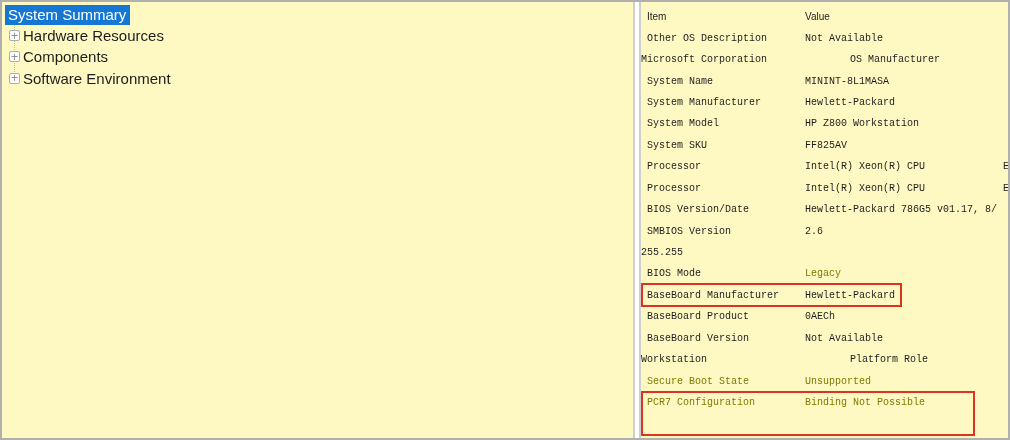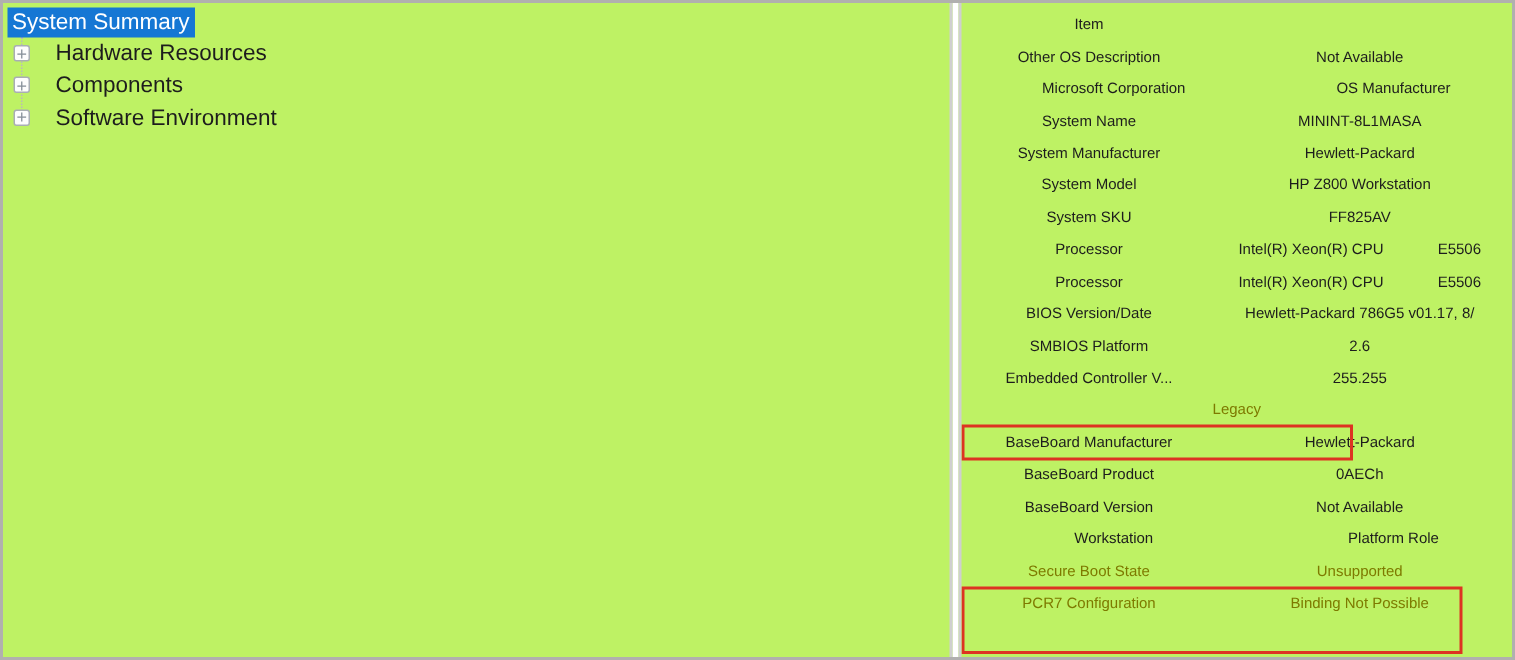--- a/index.html
+++ b/index.html
@@ -3,41 +3,40 @@
 <meta charset="utf-8">
 <style>
   html, body { margin: 0; padding: 0; background: #fff; }
   * { box-sizing: border-box; }
   body { font-family: "Liberation Sans", sans-serif; color: #1d1d1d; }
 
   .window {
     width: 1010px; height: 440px;
     border: 2px solid #b1b0af;
     display: flex;
-    background: #bef264;
+    background: #fef9c3;
     overflow: hidden;
-    text-align: center;
   }
 
   
   .tree-pane {
     width: 633px;
     border-right: 2px solid #cfcfcf;
     position: relative;
     padding: 2px 0 0 2px;
     font-size: 15px;
     flex: none;
     overflow: hidden;
   }
   .tree-connector {
     position: absolute; left: 12px; top: 22px; height: 58px; width: 0;
     border-left: 1px dotted #b9b9b9;
   }
   .tree-item { height: 21.3px; display: flex; align-items: center; position: relative; }
-  .tree-item .tlabel { margin-left: 17px; white-space: nowrap; }
+  .tree-item .tlabel { margin-left: 3px; white-space: nowrap; }
   .tree-item.selected { height: 21px; }
   .tree-item.selected .tlabel {
     margin-left: 1px;
     background: var(--selection-blue, #1577d4);
     color: #fff;
     padding: 1px 4px 2px 3px;
   }
   .expander {
     width: 11px; height: 11px; margin-left: 5px;
     border: 1px solid #a9aeb4; border-radius: 2px;
@@ -57,21 +56,21 @@
     padding-top: 4px;
     font-size: 10px;
     overflow: hidden;
   }
   .row { height: 21.45px; display: flex; align-items: center; }
   .cell { overflow: hidden; }
   .cell.item  { width: 164px; padding-left: 6px; white-space: nowrap; flex: none; }
   .cell.value { flex: 1; white-space: pre; }
   .olive { color: var(--highlight-olive, #7e7a00); }
 
-  #rows { position: relative; }
+  #rows { position: relative; font-family: Liberation Mono, monospace; }
   .red-box {
     position: absolute; left: 0;
     border: 2px solid var(--annotation-red, #dd3322);
     pointer-events: none;
   }
 </style>
 </head>
 <body>
 
 <div class="window">
@@ -99,20 +98,21 @@
     <span class="tlabel">Software Environment</span>
   </div>
 </div>
   </aside>
 
   <div class="pane-gap"></div>
 
   <section class="details-pane">
     <div class="row header">
       <div class="cell item">Item</div>
+      <div class="cell value">Value</div>
     </div>
     <div id="rows">
   <div class="row">
     <div class="cell item">Other OS Description</div>
     <div class="cell value">Not Available</div>
   </div>
 
   <div class="row">
     <div class="cell value">Microsoft Corporation</div>
     <div class="cell item">OS Manufacturer</div>
@@ -148,30 +148,30 @@
     <div class="cell item">Processor</div>
     <div class="cell value">Intel(R) Xeon(R) CPU             E5506</div>
   </div>
 
   <div class="row">
     <div class="cell item">BIOS Version/Date</div>
     <div class="cell value">Hewlett-Packard 786G5 v01.17, 8/</div>
   </div>
 
   <div class="row">
-    <div class="cell item">SMBIOS Platform</div>
+    <div class="cell item">SMBIOS Version</div>
     <div class="cell value">2.6</div>
   </div>
 
   <div class="row">
-    <div class="cell item">Embedded Controller V...</div>
     <div class="cell value">255.255</div>
   </div>
 
   <div class="row">
+    <div class="cell item">BIOS Mode</div>
     <div class="cell value olive">Legacy</div>
   </div>
 
   <div class="row">
     <div class="cell item">BaseBoard Manufacturer</div>
     <div class="cell value">Hewlett-Packard</div>
   </div>
 
   <div class="row">
     <div class="cell item">BaseBoard Product</div>

